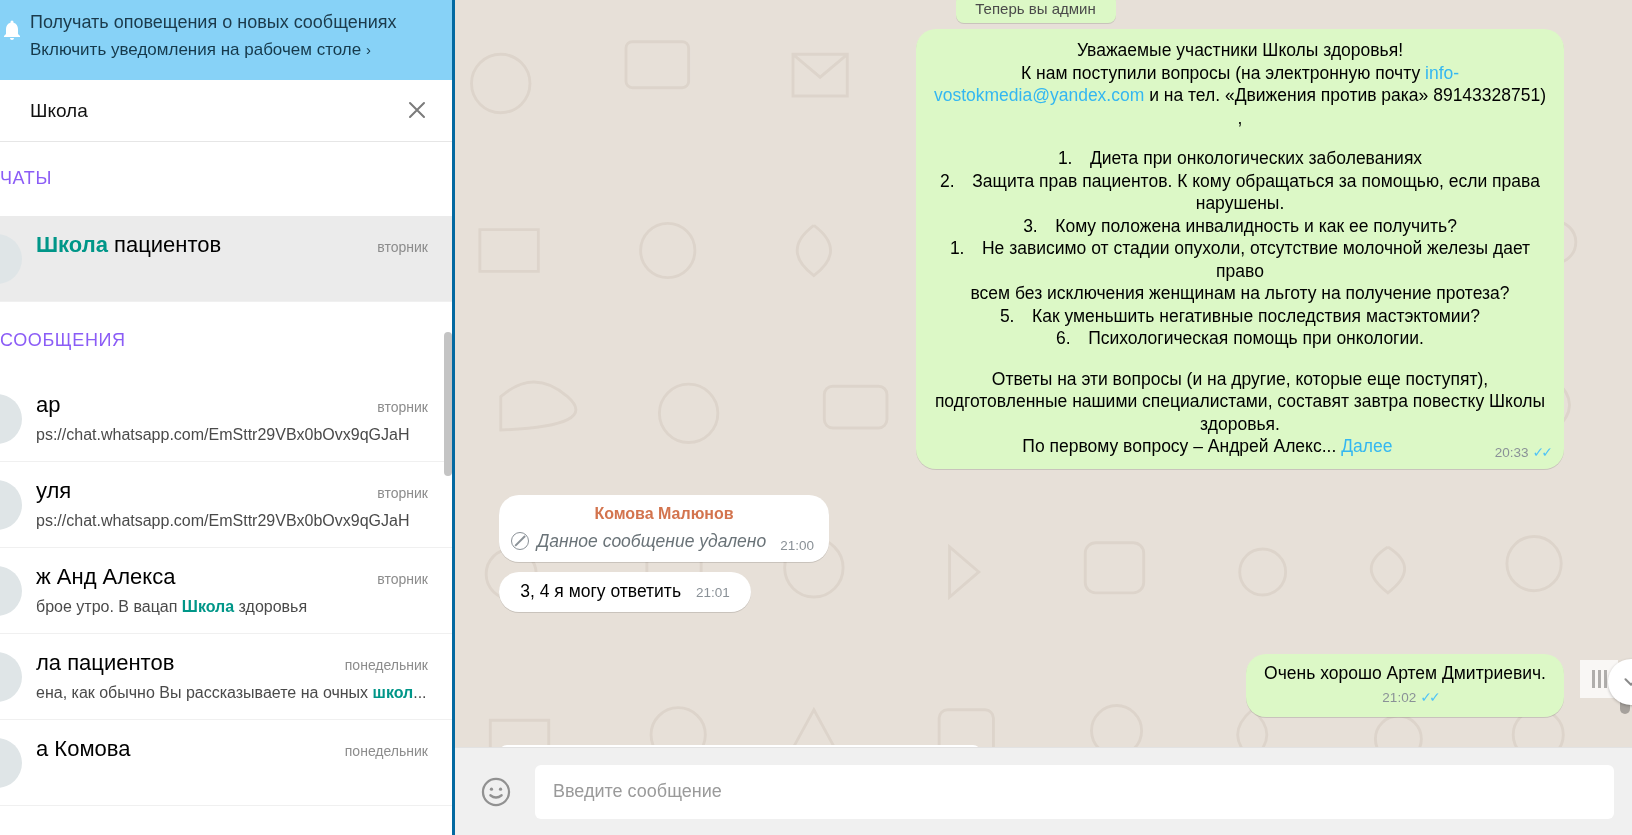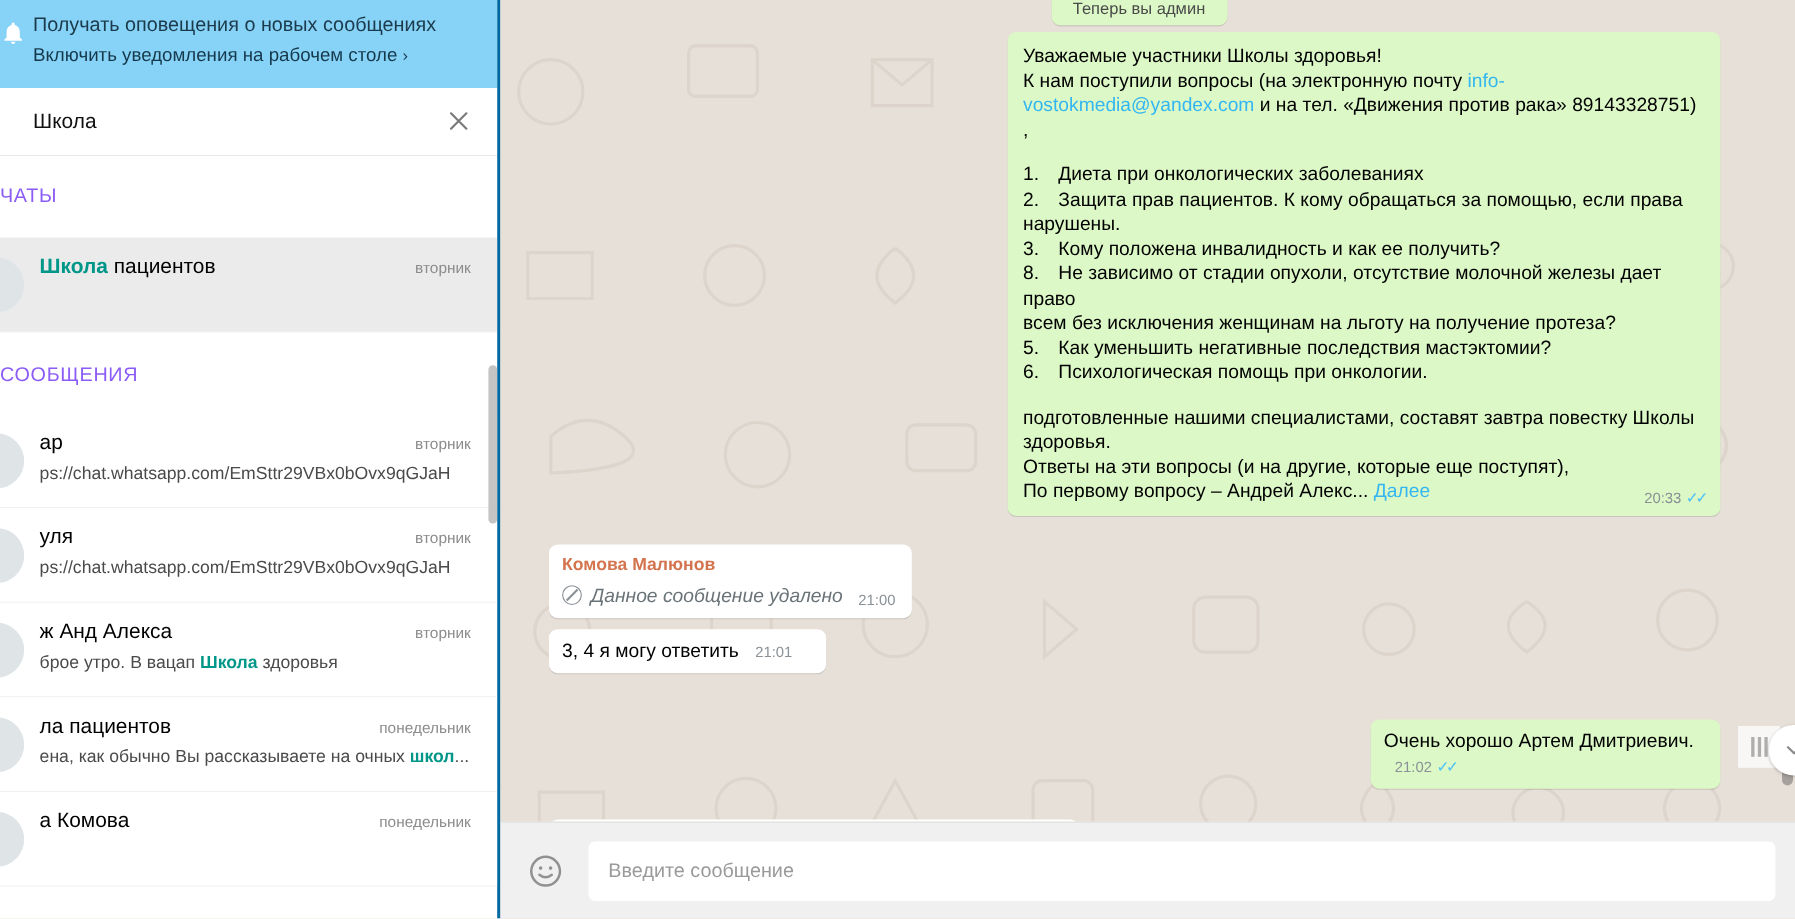--- a/index.html
+++ b/index.html
@@ -115,21 +115,21 @@
   .chat-main {
     flex: 1;
     padding-top: 16px;
     min-width: 0;
   }
   .chat-top {
     display: flex;
     align-items: baseline;
   }
   .chat-name {
-    font-size: 19px;
+    font-size: 22px;
     color: #000;
     white-space: nowrap;
     overflow: hidden;
     flex: 1;
   }
   .chat-name b { color: #009688; font-weight: bold; }
   .chat-time {
     font-size: 14px;
     color: #8c8c8c;
     white-space: nowrap;
@@ -198,27 +198,28 @@
     font-size: 15px;
     border-radius: 8px;
     padding: 6px 10px;
     box-shadow: 0 1px 0.5px rgba(0,0,0,.13);
     position: relative;
     top: -6px;
   }
 
   .bubble {
     position: relative;
-    border-radius: 8px;
+    border-radius: 20px;
     box-shadow: 0 1px 0.5px rgba(0,0,0,.13);
     padding: 8px 12px 8px 12px;
     font-size: 17.5px;
     line-height: 22.5px;
     color: #000;
     word-wrap: break-word;
+    text-align: center;
   }
   .bubble.out { background: #dcf8c6; }
   .bubble.in  { background: #ffffff; }
 
   .row { display: flex; width: 100%; margin-bottom: 10px; }
   .row.out { justify-content: flex-end; }
   .row.in  { justify-content: flex-start; }
 
   .big-out {
     width: 648px;
@@ -516,27 +517,27 @@
       <div class="sys-pill">Теперь вы админ</div>
 
       <div class="row out">
         <div class="bubble out big-out">
           <p>Уважаемые участники Школы здоровья!</p>
           <p><span>К нам поступили вопросы (на электронную почту </span><a class="link">info-vostokmedia@yandex.com</a><span> и на тел. «Движения против рака» 89143328751) ,</span></p>
           <div class="spacer"></div>
           <p>1. Диета при онкологических заболеваниях</p>
           <p>2. Защита прав пациентов. К кому обращаться за помощью, если права нарушены.</p>
           <p>3. Кому положена инвалидность и как ее получить?</p>
-          <p>8. Не зависимо от стадии опухоли, отсутствие молочной железы дает право</p>
+          <p>1. Не зависимо от стадии опухоли, отсутствие молочной железы дает право</p>
           <p>всем без исключения женщинам на льготу на получение протеза?</p>
           <p>5. Как уменьшить негативные последствия мастэктомии?</p>
           <p>6. Психологическая помощь при онкологии.</p>
           <div class="spacer"></div>
+          <p>Ответы на эти вопросы (и на другие, которые еще поступят),</p>
           <p>подготовленные нашими специалистами, составят завтра повестку Школы здоровья.</p>
-          <p>Ответы на эти вопросы (и на другие, которые еще поступят),</p>
           <p><span>По первому вопросу – Андрей Алекс...</span> <a class="link">Далее</a><span class="meta"><span>20:33</span><span class="ticks">✓✓</span></span></p>
         </div>
       </div>
 
       <div class="row in" style="margin-top:26px;">
         <div class="bubble in" style="width:330px;">
           <div class="sender">Комова Малюнов</div>
           <div class="deleted">
             <span class="ban-icon"></span>
             <span>Данное сообщение удалено</span>

